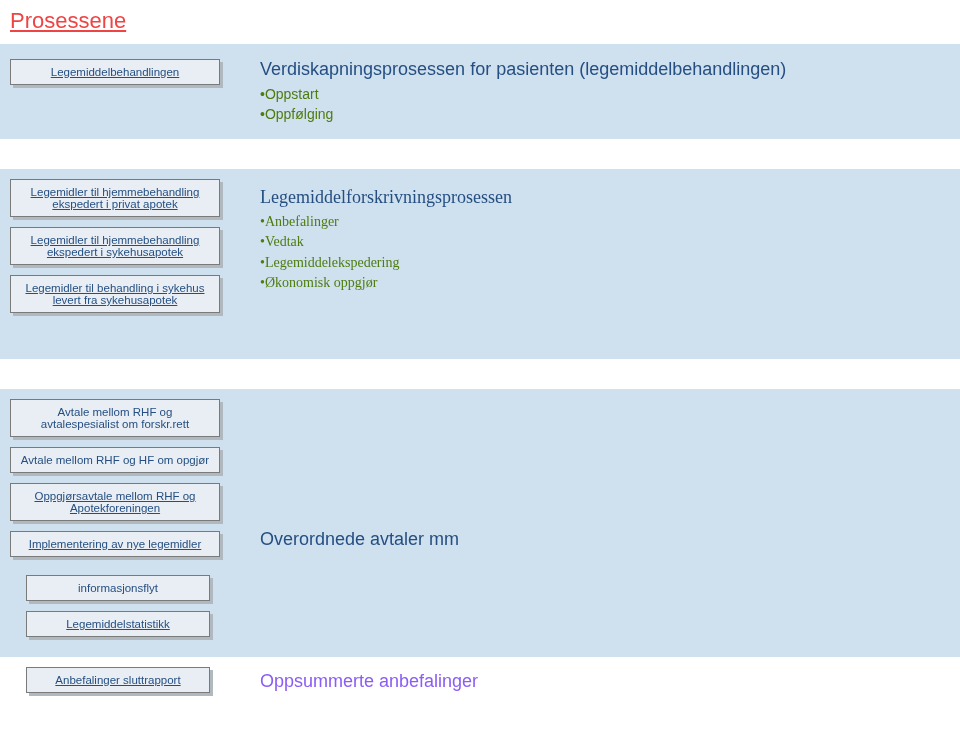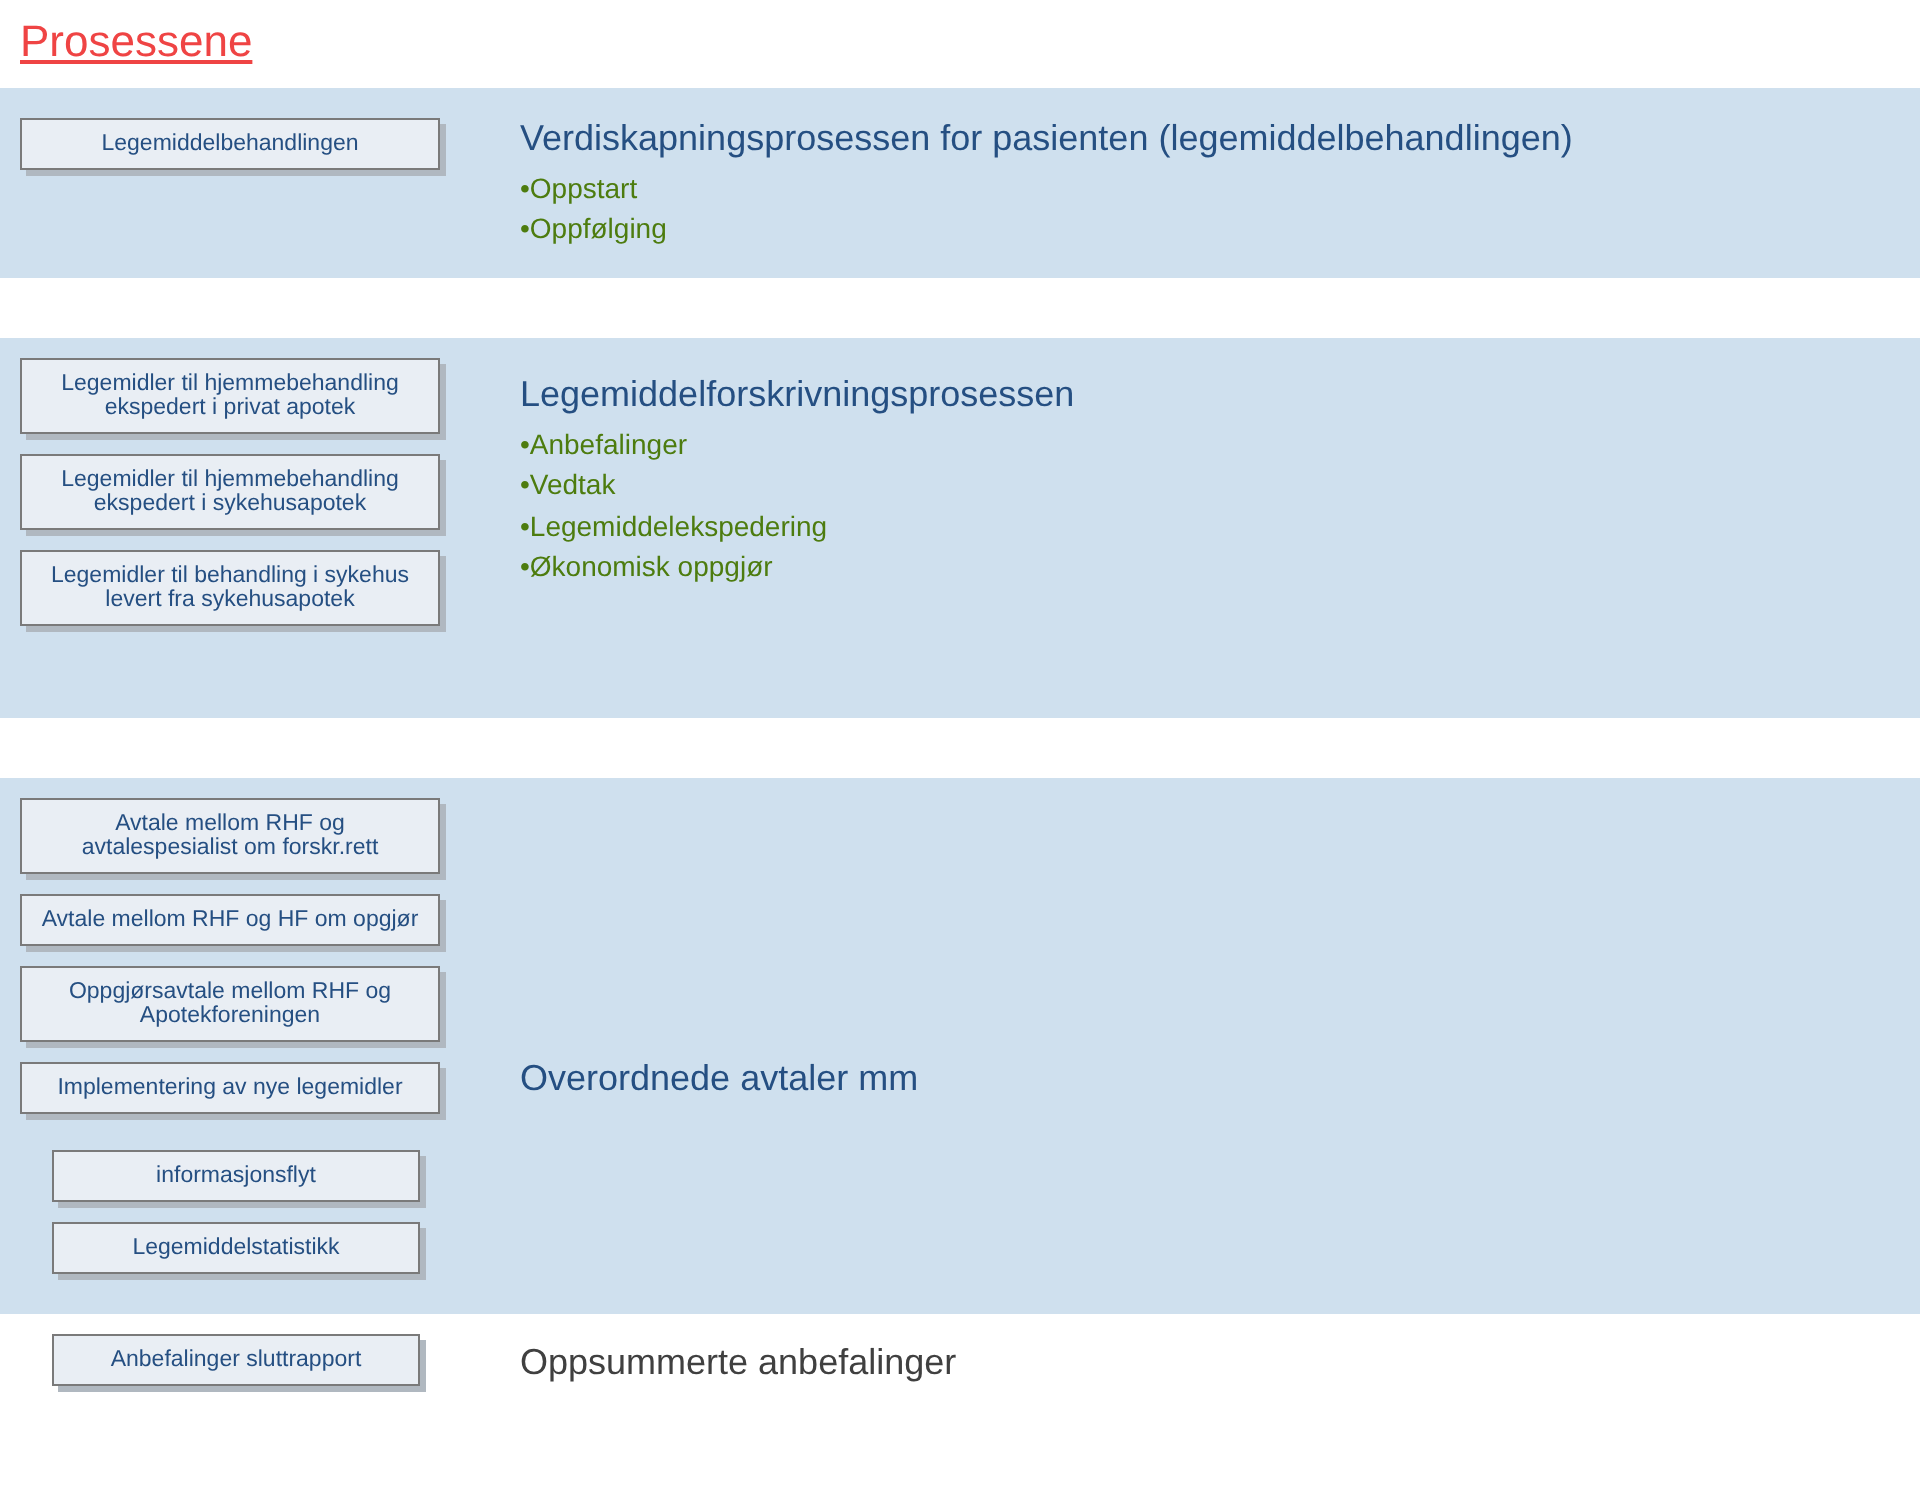--- a/index.html
+++ b/index.html
@@ -48,41 +48,42 @@
       border: 1px solid #7a7a7a;
       box-shadow: 3px 3px 0 #b0b8c0;
       padding: 6px 8px;
       text-align: center;
       font-size: 11.5px;
       color: #254f82;
       margin-bottom: 10px;
       width: 210px;
     }
     .box.link {
+      text-decoration: underline;
       cursor: pointer;
     }
     .box.nolink {
       text-decoration: none;
     }
     .box.box-narrow {
       width: 184px;
       margin-left: 16px;
     }
     .desc-title {
       font-size: 18px;
       color: #254f82;
       margin-bottom: 4px;
     }
     .desc-line {
       font-size: 14px;
       color: #4d7c0f;
       line-height: 1.45;
     }
     .desc-title-gray {
-      color: #404040;
+      color: #8b5cf6;
       font-size: 18px;
     }
     .band1 { min-height: 95px; display:flex; align-items:center;}
     .band2 { min-height: 190px; }
     .band3 { min-height: 235px; }
     .band4 { min-height: 28px; padding-top:4px;}
   </style>
 </head>
 <body>
 
@@ -103,21 +104,21 @@
 
 <div class="band band-white"></div>
 
 <div class="band band-blue band2">
   <div class="row">
     <div class="col-left">
       <div class="box link">Legemidler til hjemmebehandling ekspedert i privat apotek</div>
       <div class="box link">Legemidler til hjemmebehandling ekspedert i sykehusapotek</div>
       <div class="box link">Legemidler til behandling i sykehus levert fra sykehusapotek</div>
     </div>
-    <div class="col-right" style="padding-top:8px;">
+    <div class="col-right" style="padding-top:8px;font-family:Liberation Serif, serif;">
       <div class="desc-title">Legemiddelforskrivningsprosessen</div>
       <div class="desc-line">•Anbefalinger</div>
       <div class="desc-line">•Vedtak</div>
       <div class="desc-line">•Legemiddelekspedering</div>
       <div class="desc-line">•Økonomisk oppgjør</div>
     </div>
   </div>
 </div>
 
 <div class="band band-white"></div>

